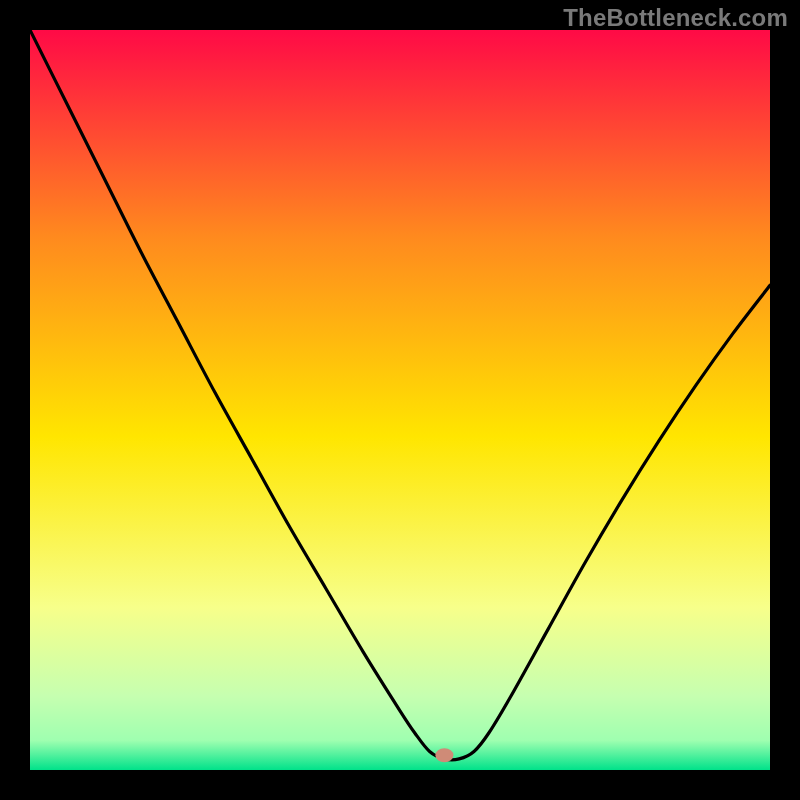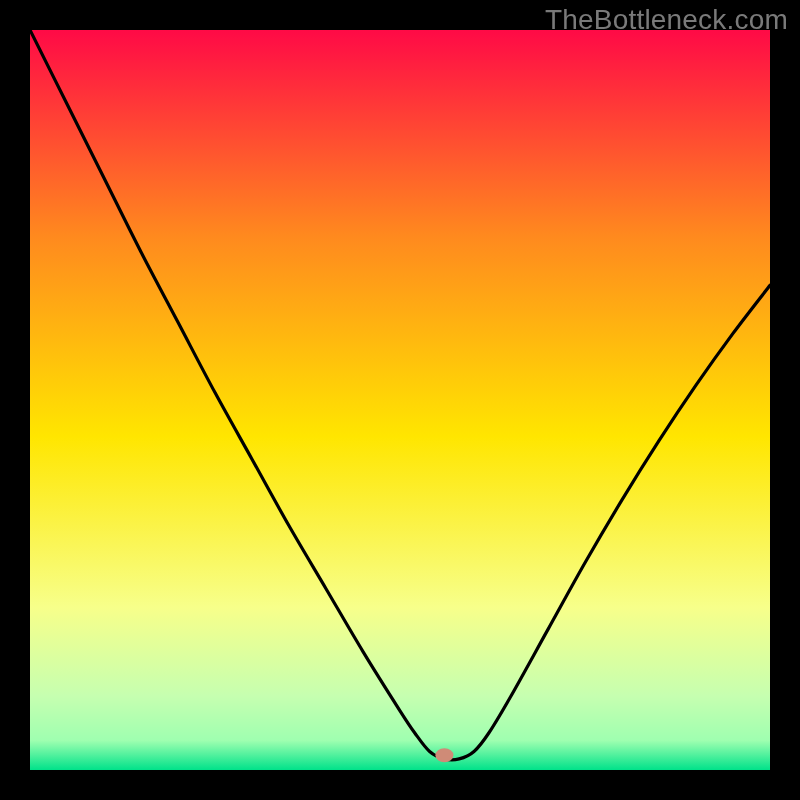--- a/index.html
+++ b/index.html
@@ -25,22 +25,22 @@
     top: 30px;
     width: 740px;
     height: 740px;
     overflow: hidden;
   }
   .attribution {
     position: absolute;
     top: 4px;
     right: 12px;
     color: #7a7a7a;
-    font-size: 28px;
-    font-weight: 400;
+    font-size: 24px;
+    font-weight: 700;
     letter-spacing: 0.2px;
   }
   svg { display: block; }
 </style>
 </head>
 <body>
 
 <div class="frame">
   <div class="attribution">TheBottleneck.com</div>
 

